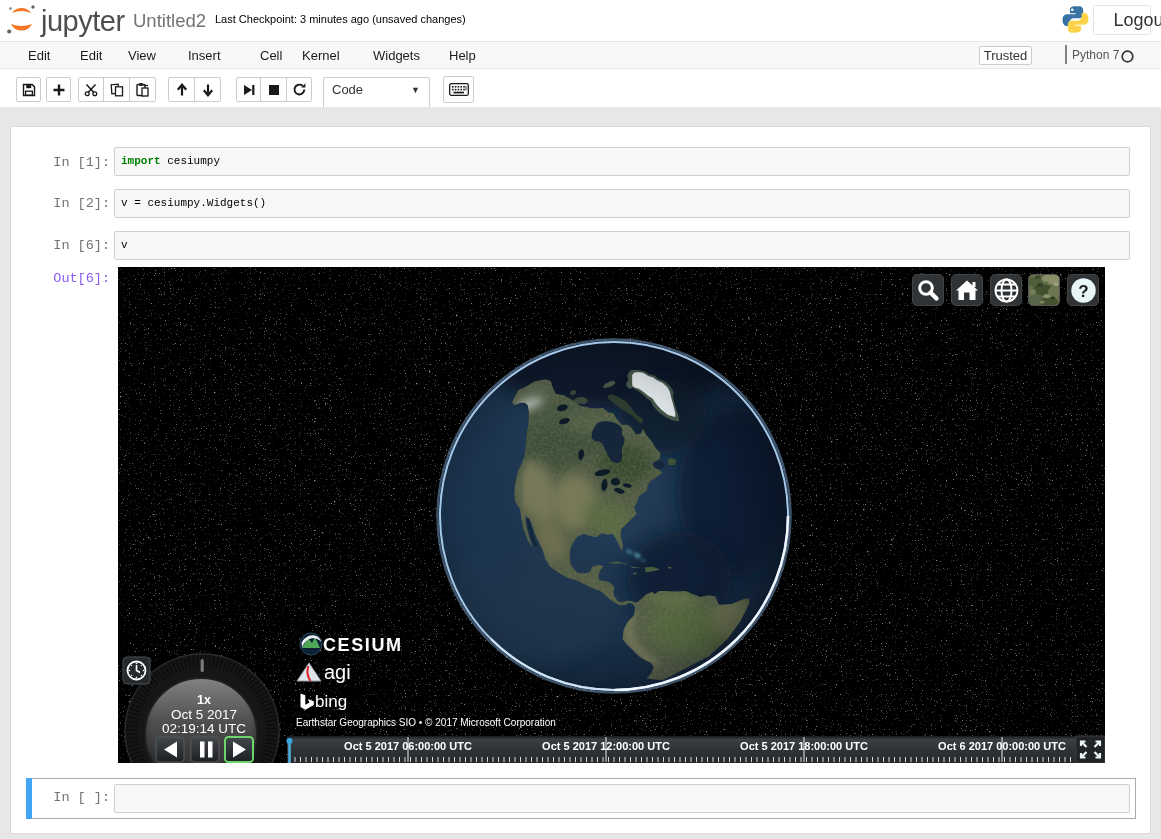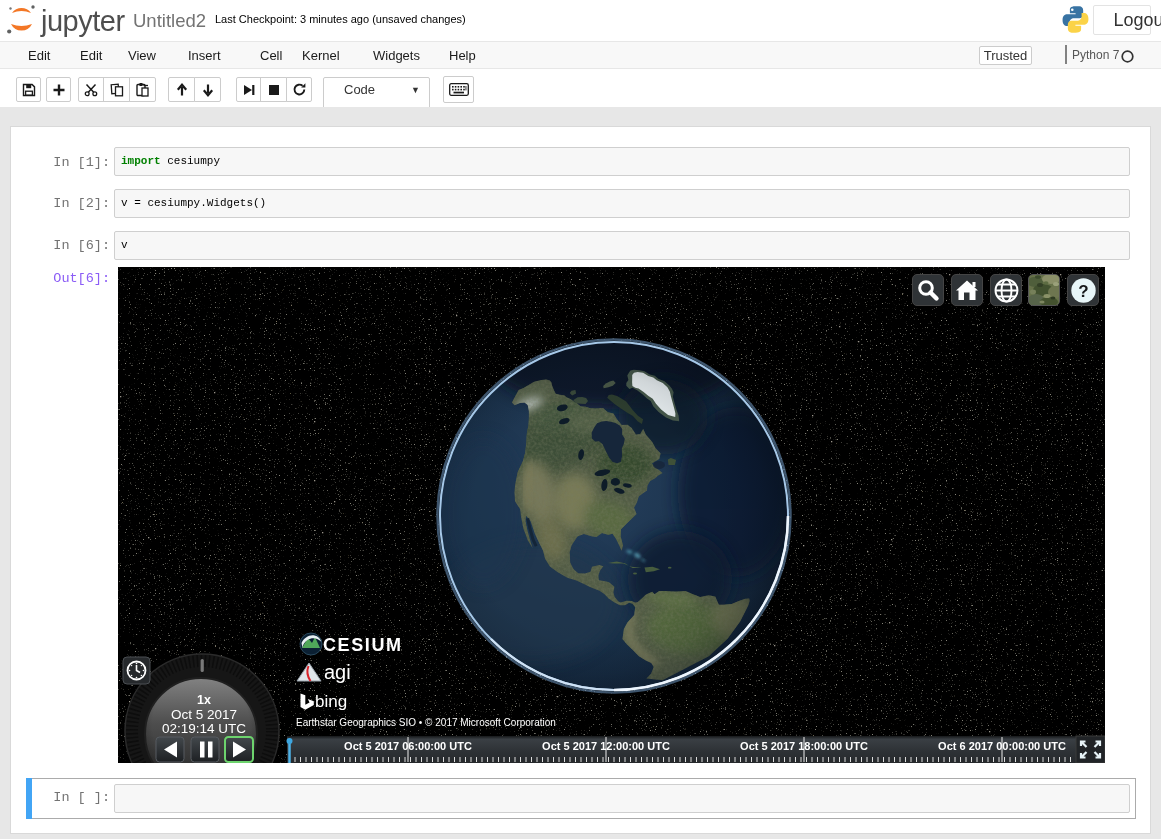--- a/index.html
+++ b/index.html
@@ -115,21 +115,21 @@
     <svg width="14" height="14" viewBox="0 0 14 14">
       <rect x="2" y="2" width="10" height="10" fill="#1a1a1a"></rect>
     </svg>
   </div>
 <div class="tbtn" style="left:286px;width:26px;border-top-left-radius:0;border-bottom-left-radius:0;">
     <svg width="15" height="15" viewBox="0 0 15 15">
       <path d="M12.3 7.5 a4.9 4.9 0 1 1 -1.7 -3.7" fill="none" stroke="#1a1a1a" stroke-width="1.9"></path>
       <path d="M13.4 1.2 v4.2 h-4.2 z" fill="#1a1a1a"></path>
     </svg>
   </div>
-<div class="abs" style="left:323px;top:77px;width:107px;height:44px;background:#fff;border:1px solid #cccccc;border-radius:2px;font-size:13px;color:#333;line-height:24px;padding-left:20px;">Code<span style="position:absolute;right:9px;top:0;color:#333;font-size:9px;">▼</span></div>
+<div class="abs" style="left:323px;top:77px;width:107px;height:44px;background:#fff;border:1px solid #cccccc;border-radius:2px;font-size:13px;color:#333;line-height:24px;padding-left:8px;">Code<span style="position:absolute;right:9px;top:0;color:#333;font-size:9px;">▼</span></div>
 <div class="tbtn" style="left:443px;top:76px;width:31px;height:27px;">
     <svg width="20" height="13" viewBox="0 0 20 13">
       <rect x="0.7" y="0.7" width="18.6" height="11.6" rx="1.5" fill="none" stroke="#1a1a1a" stroke-width="1.3"></rect>
       <g fill="#1a1a1a">
         <rect x="3" y="3" width="1.6" height="1.6"></rect>
         <rect x="5.8" y="3" width="1.6" height="1.6"></rect>
         <rect x="8.6" y="3" width="1.6" height="1.6"></rect>
         <rect x="11.4" y="3" width="1.6" height="1.6"></rect>
         <rect x="14.2" y="3" width="1.6" height="1.6"></rect>
         <rect x="3" y="5.8" width="1.6" height="1.6"></rect>

